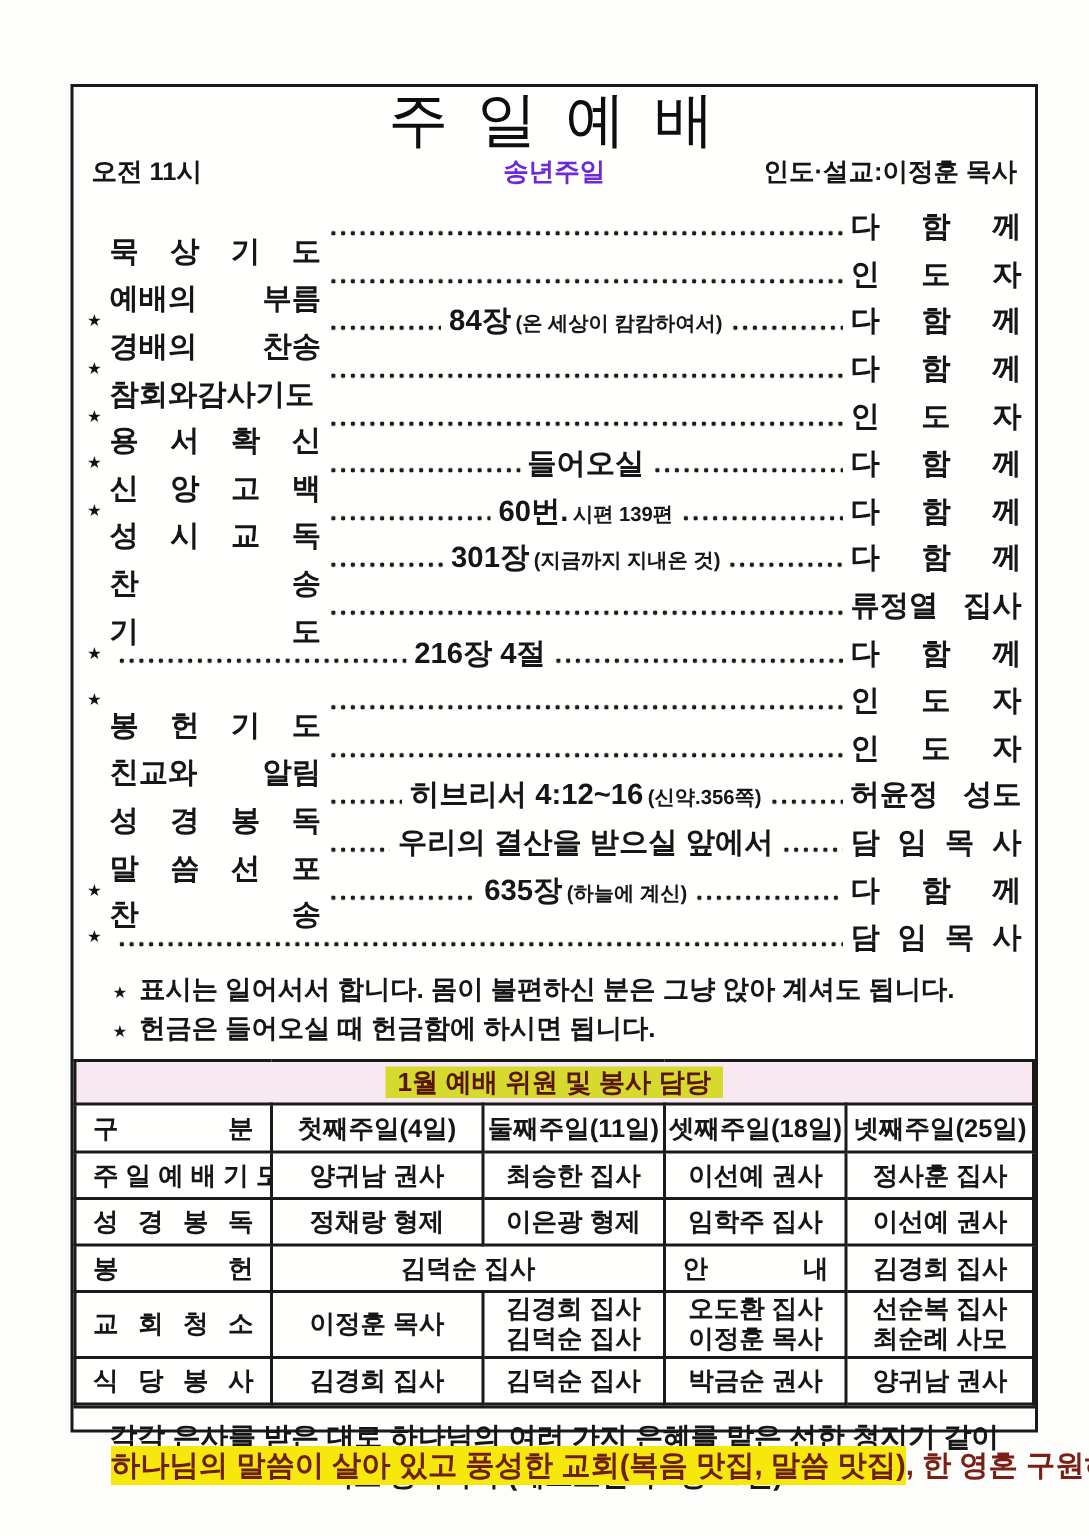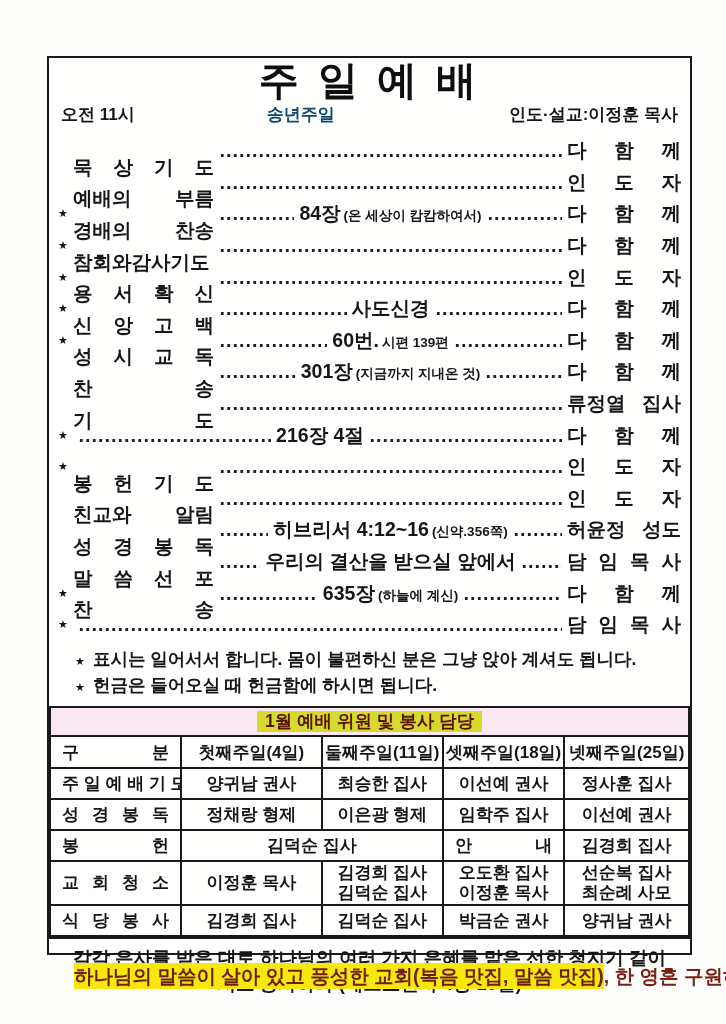--- a/index.html
+++ b/index.html
@@ -9,28 +9,28 @@
     font-family:"Liberation Sans","DejaVu Sans",sans-serif;
     font-weight:700;color:#161616;
     -webkit-font-smoothing:antialiased;
   }
   .sheet{
     position:absolute;left:47px;top:56px;width:645px;height:899px;
     box-sizing:border-box;border:2.5px solid #1a1a1a;background:#fffffe;
     display:flex;flex-direction:column;
   }
   .title{
-    text-align:center;font-size:40px;font-weight:700;letter-spacing:4px;
+    text-align:center;font-size:40px;font-weight:400;letter-spacing:4px;
     line-height:1.05;margin-top:1px;color:#0e0e0e;
   }
   .subhead{
     display:flex;align-items:center;padding:2px 12px 0 12px;font-size:17px;
   }
   .subhead .sh-left{flex:1;text-align:left;}
-  .subhead .sh-center{flex:1;text-align:left;color:#0c4a6e;}
+  .subhead .sh-center{flex:1;text-align:center;color:#6d28d9;}
   .subhead .sh-right{flex:1;text-align:right;}
   .services{padding:9px 9px 0 9px;}
   .srow{display:flex;align-items:center;height:31.6px;font-size:19.5px;white-space:nowrap;}
   .star{width:15px;font-size:11px;flex:0 0 15px;color:#111;}
   .slabel{
     flex:0 0 141px;display:inline-block;
     text-align:justify;text-align-last:justify;margin-top:33px;
   }
   .leader{
     flex:1 1 12px;height:5px;min-width:10px;margin:0 5px;align-self:center;
@@ -136,21 +136,21 @@
         <span class="leader"></span>
 
         <span class="sright">인 도 자</span>
       </div>
 
       <div class="srow">
         <span class="star">★</span>
         <span class="slabel">신 앙 고 백</span>
         <span class="leader"></span>
         <span class="scenter">
-          <span class="cmain">사도신경</span>
+          <span class="cmain">들어오실</span>
 
         </span>
         <span class="leader"></span>
         <span class="sright">다 함 께</span>
       </div>
 
       <div class="srow">
         <span class="star">★</span>
         <span class="slabel">성 시 교 독</span>
         <span class="leader"></span>

